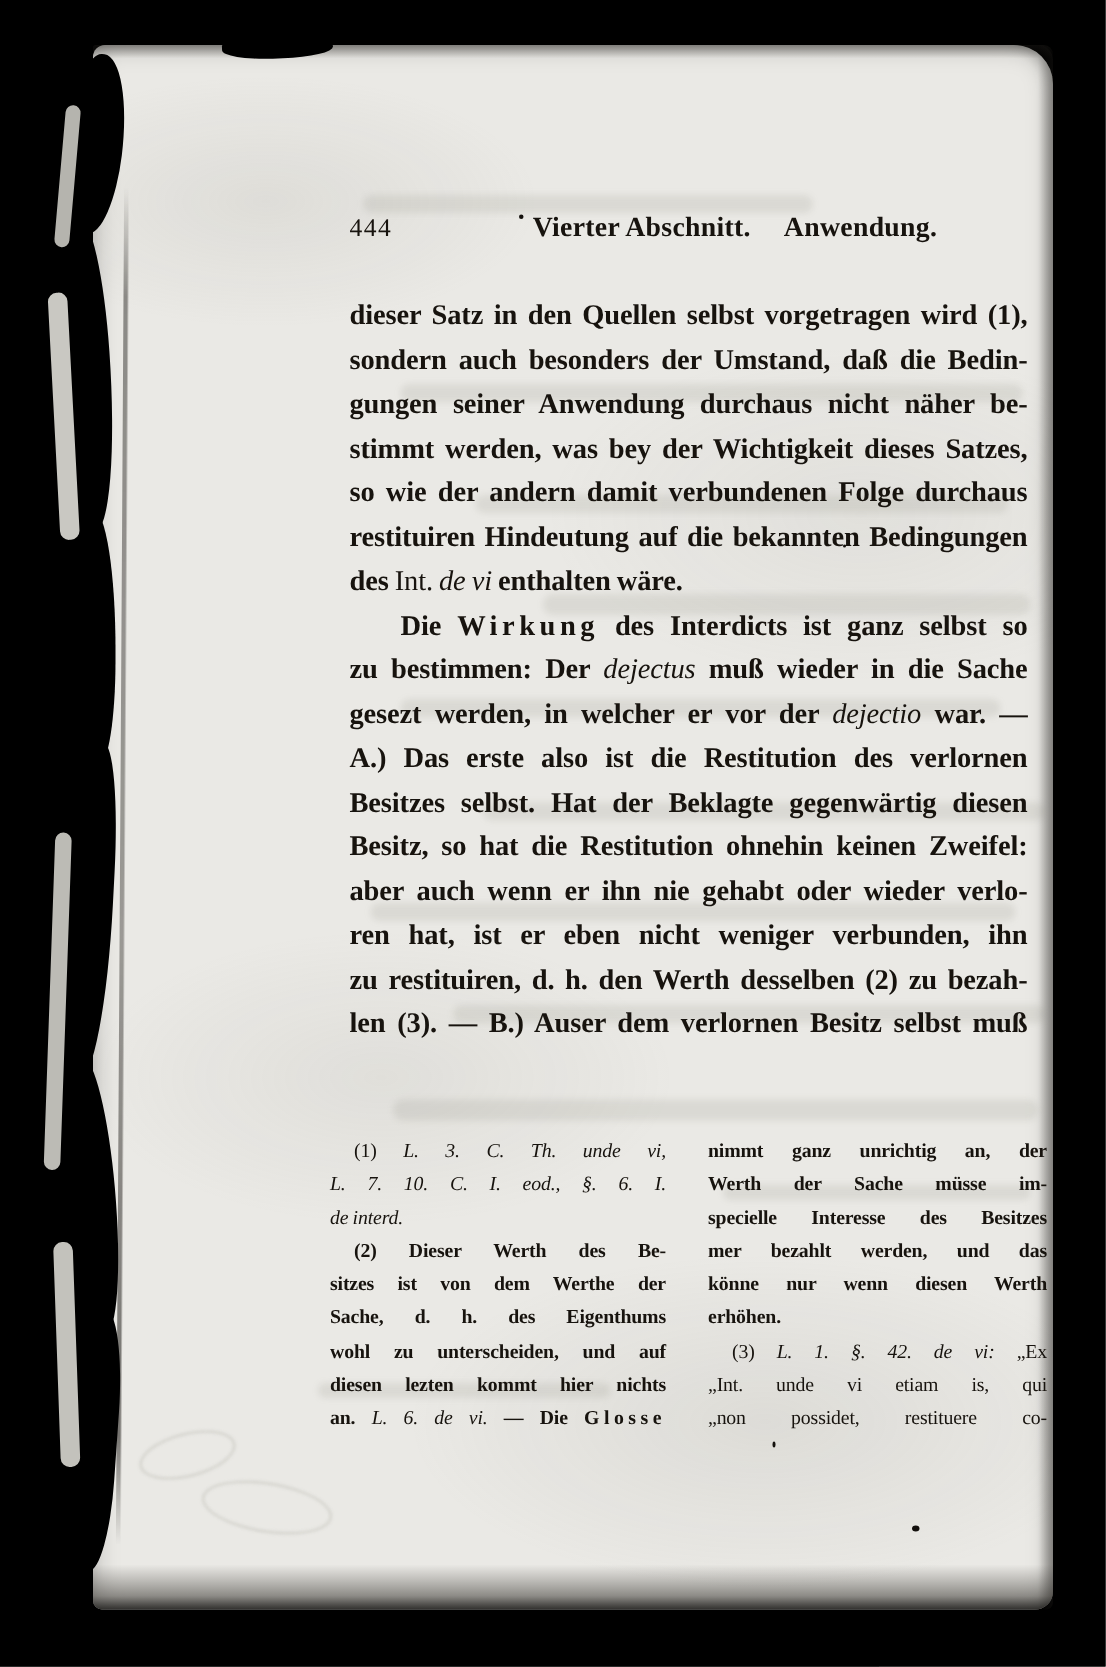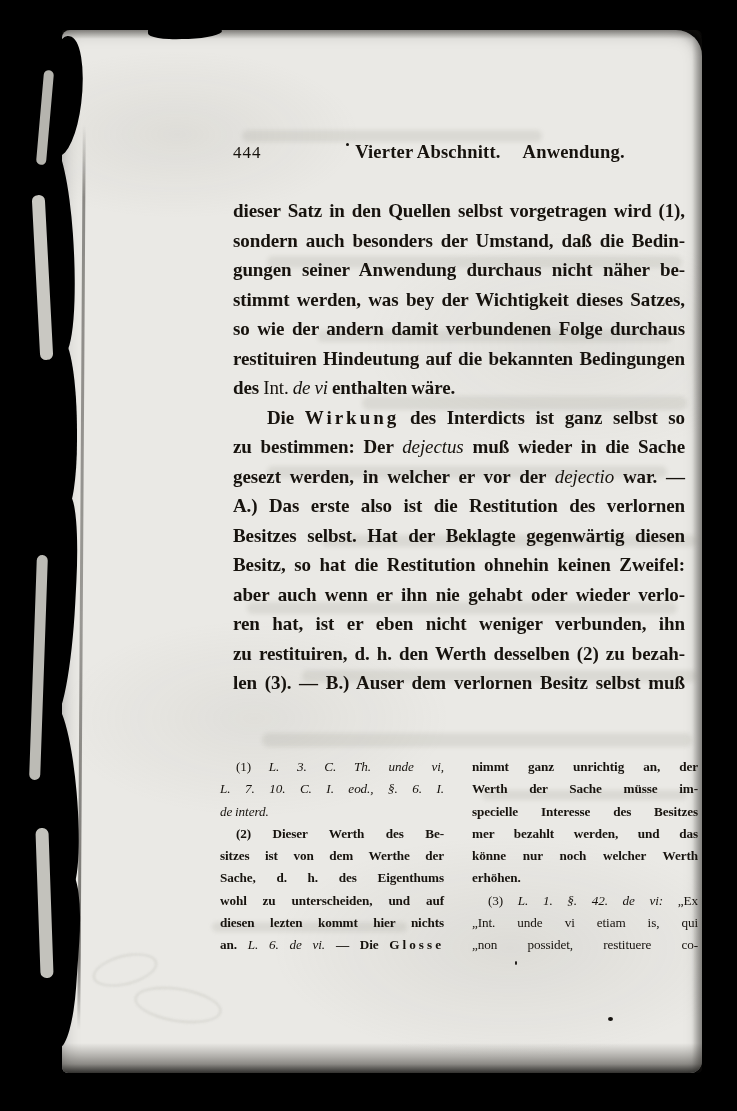--- a/index.html
+++ b/index.html
@@ -160,21 +160,21 @@
         <div class="tline"><span class="s-f">Sache, d. h. des Eigenthums</span></div>
         <div class="tline"><span class="s-f">wohl zu unterscheiden, und auf</span></div>
         <div class="tline"><span class="s-f">diesen lezten kommt hier nichts</span></div>
         <div class="tline"><span class="s-f">an. </span><span class="s-i">L. 6. de vi.</span><span class="s-f"> — Die </span><span class="s-fs">Glosse</span></div>
       </div>
     <div class="fn-col fn-right">
         <div class="tline"><span class="s-f">nimmt ganz unrichtig an, der</span></div>
         <div class="tline"><span class="s-f">Werth der Sache müsse im-</span></div>
         <div class="tline"><span class="s-f">specielle Interesse des Besitzes</span></div>
         <div class="tline"><span class="s-f">mer bezahlt werden, und das</span></div>
-        <div class="tline"><span class="s-f">könne nur noch welcher Werth</span></div>
+        <div class="tline"><span class="s-f">könne nur wenn diesen Werth</span></div>
         <div class="tline noj"><span class="s-f">erhöhen.</span></div>
         <div class="tline ind"><span class="s-r">(3) </span><span class="s-i">L. 1. §. 42. de vi:</span><span class="s-r"> „Ex</span></div>
         <div class="tline"><span class="s-r">„Int. unde vi etiam is, qui</span></div>
         <div class="tline"><span class="s-r">„non possidet, restituere co-</span></div>
       </div>
   </div>
 
   <div class="tear b1"></div>
   <div class="tear b2"></div>
   <div class="tear b3"></div>

